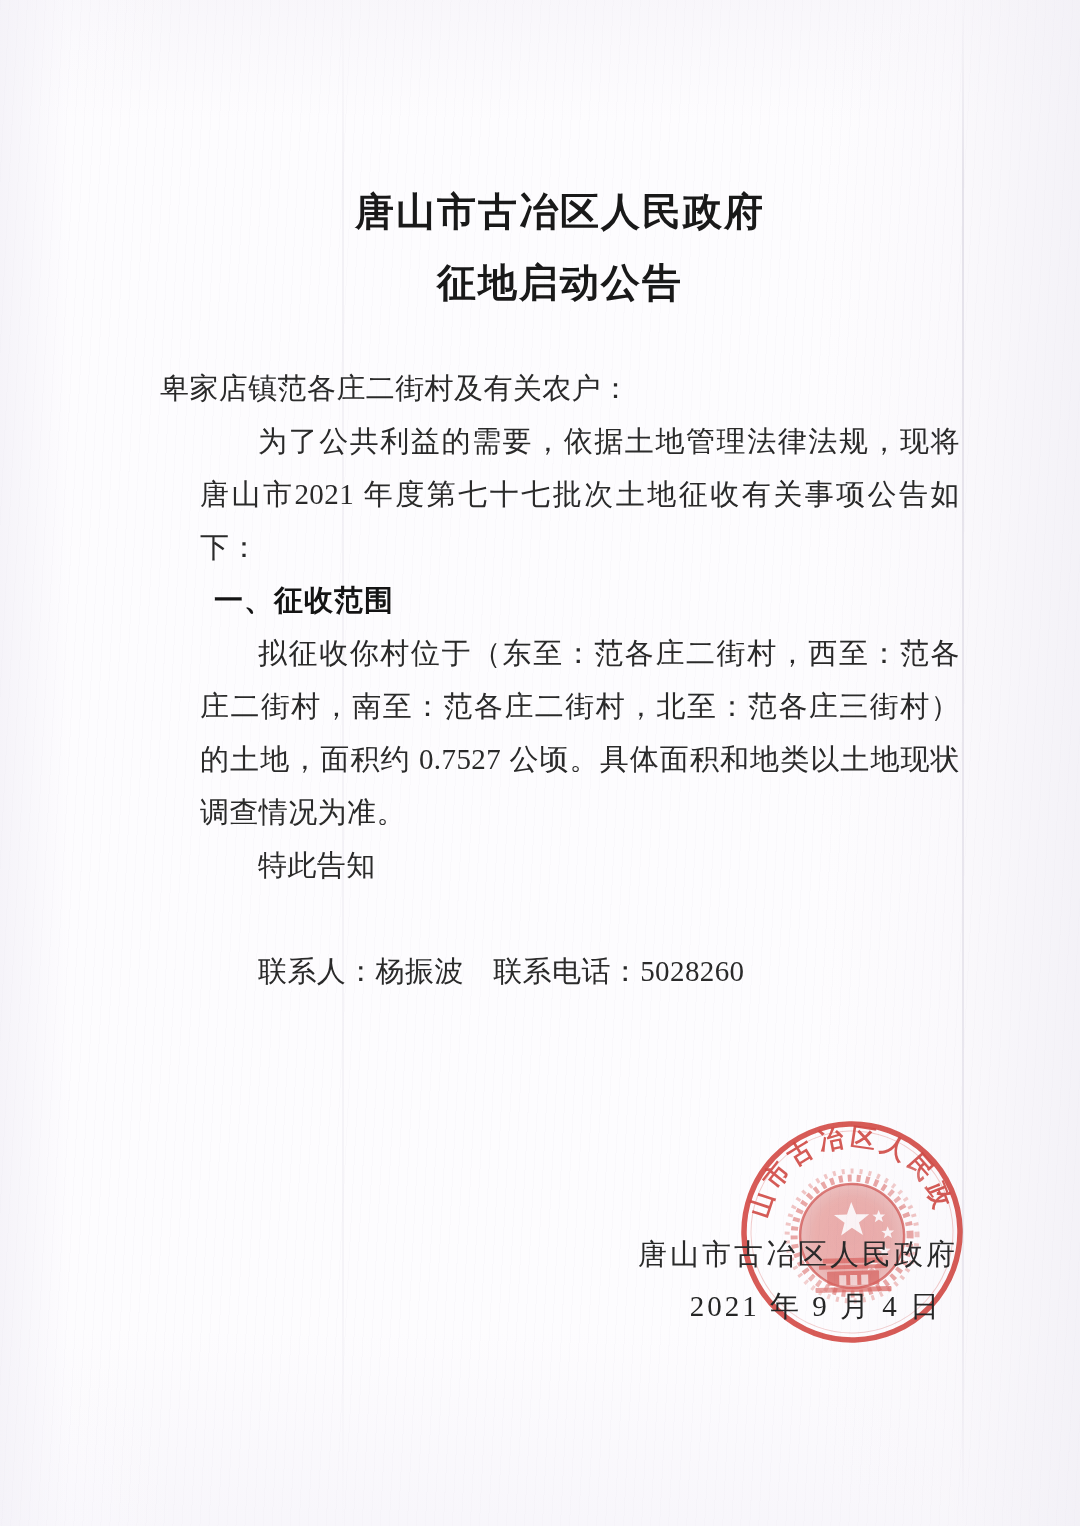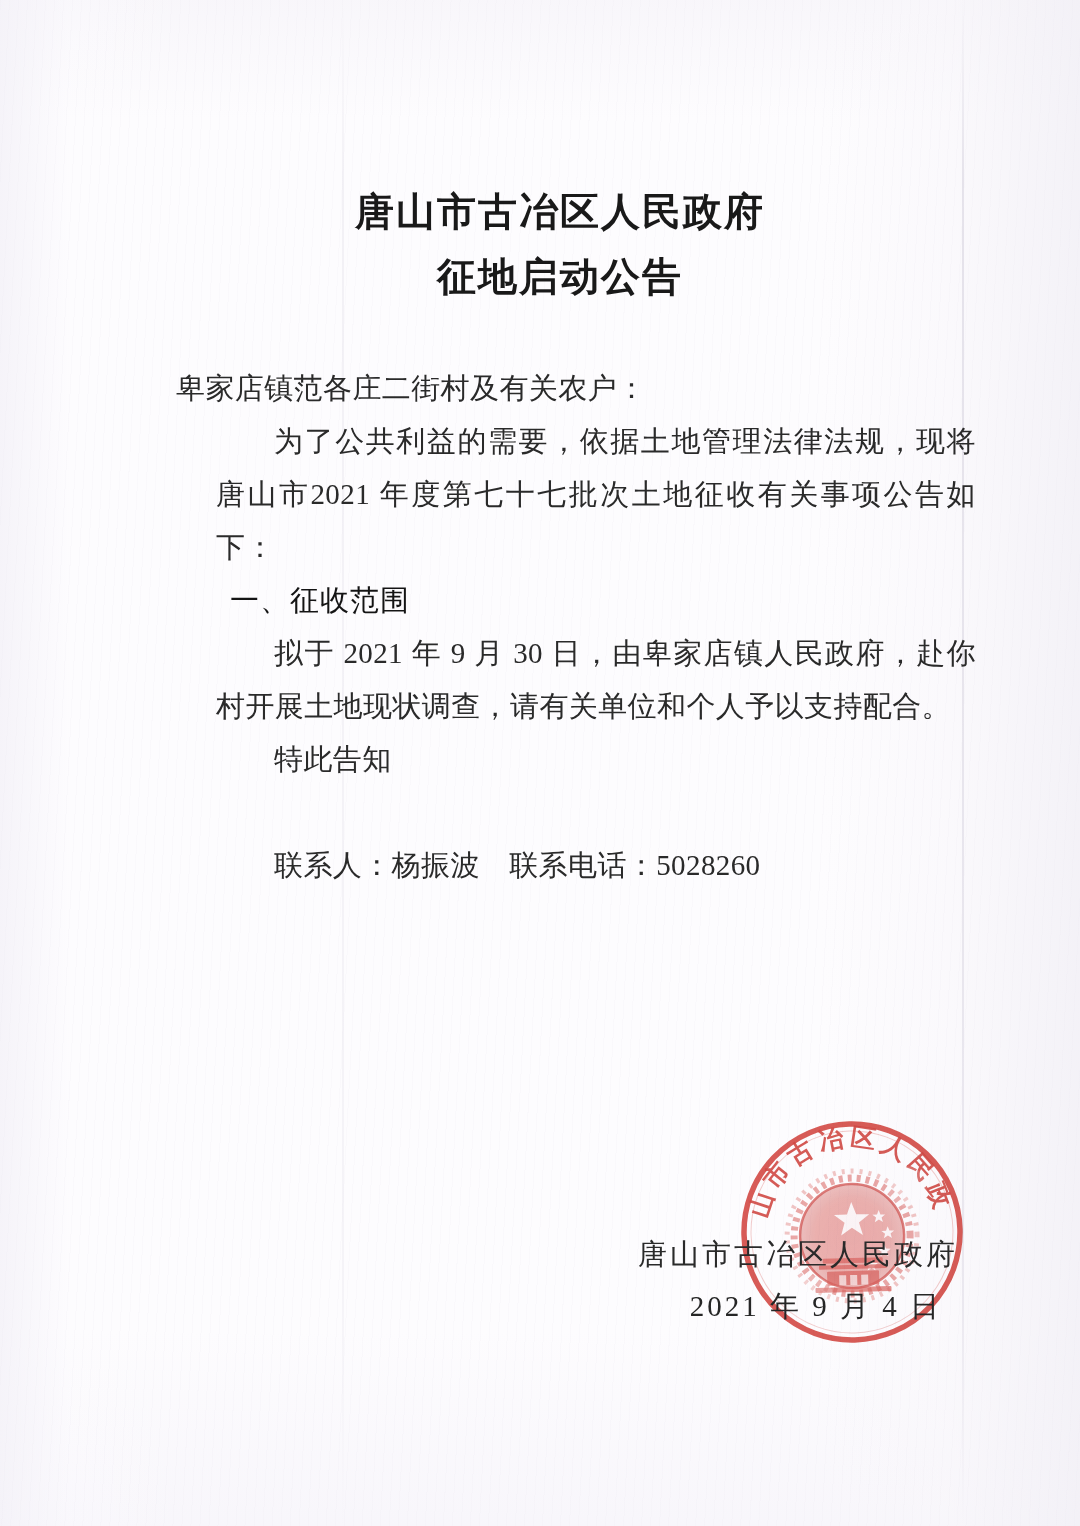--- a/index.html
+++ b/index.html
@@ -85,47 +85,47 @@
   }
   .title-line {
     font-family: "Liberation Serif", "DejaVu Serif", serif;
     font-weight: bold;
     font-size: 39px;
     line-height: 56px;
     letter-spacing: 2px;
     color: #191919;
   }
   .title-line.second {
-    margin-top: 9px;
+    margin-top: 15px;
   }
 
   
   .body-block {
     position: absolute;
-    left: 16px;
+    left: 0;
     top: 362px;
     width: 800px;
   }
   .para {
     font-size: 29px;
     line-height: 53px;
     color: #2a2a2a;
     letter-spacing: 0.4px;
     text-align: justify;
     margin: 0;
     font-family: "Liberation Serif", "DejaVu Serif", serif;
   }
   .para.indent {
     text-indent: 58px;
     margin-left: 40px;
   }
   .heading {
     font-size: 29px;
     line-height: 53px;
-    font-weight: normal;
+    font-weight: bold;
     color: #141414;
     letter-spacing: 1px;
     text-indent: 54px;
     margin: 0;
     font-family: "Liberation Sans", "DejaVu Sans", sans-serif;
   }
   .spacer-line {
     height: 53px;
   }
 
@@ -183,23 +183,23 @@
       <div class="title-line second">征地启动公告</div>
     </div>
 
     <div class="body-block">
 
       <p class="para">卑家店镇范各庄二街村及有关农户：</p>
 
       <p class="para indent">为了公共利益的需要，依据土地管理法律法规，现将唐山市2021 年度第七十七批次土地征收有关事项公告如下：</p>
 
       <p class="heading">一、征收范围</p>
-
-
-      <p class="para indent">拟于 2021 年 9 月 30 日，由卑家店镇人民政府，赴你村开展土地现状调查，请有关单位和个人予以支持配合。</p>
+      <p class="para indent">拟征收你村位于（东至：范各庄二街村，西至：范各庄二街村，南至：范各庄二街村，北至：范各庄三街村）的土地，面积约 0.7527 公顷。具体面积和地类以土地现状调查情况为准。</p>
+
+
 
       <p class="para indent">特此告知</p>
 
       <div class="spacer-line"></div>
 
       <p class="para indent">联系人：杨振波　联系电话：5028260</p>
     </div>
 
     <div class="signature-block">
       <div class="sign-name">唐山市古冶区人民政府</div>

